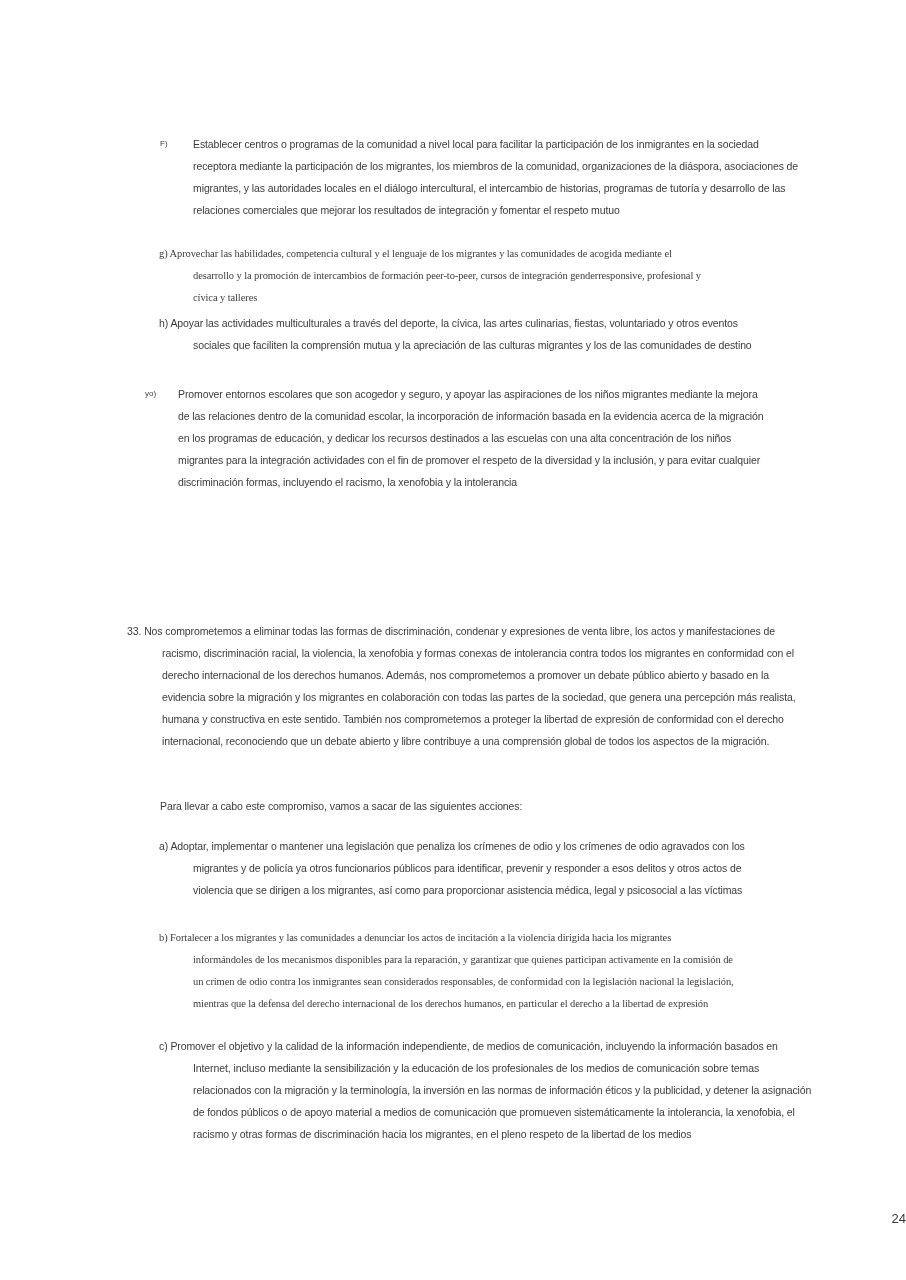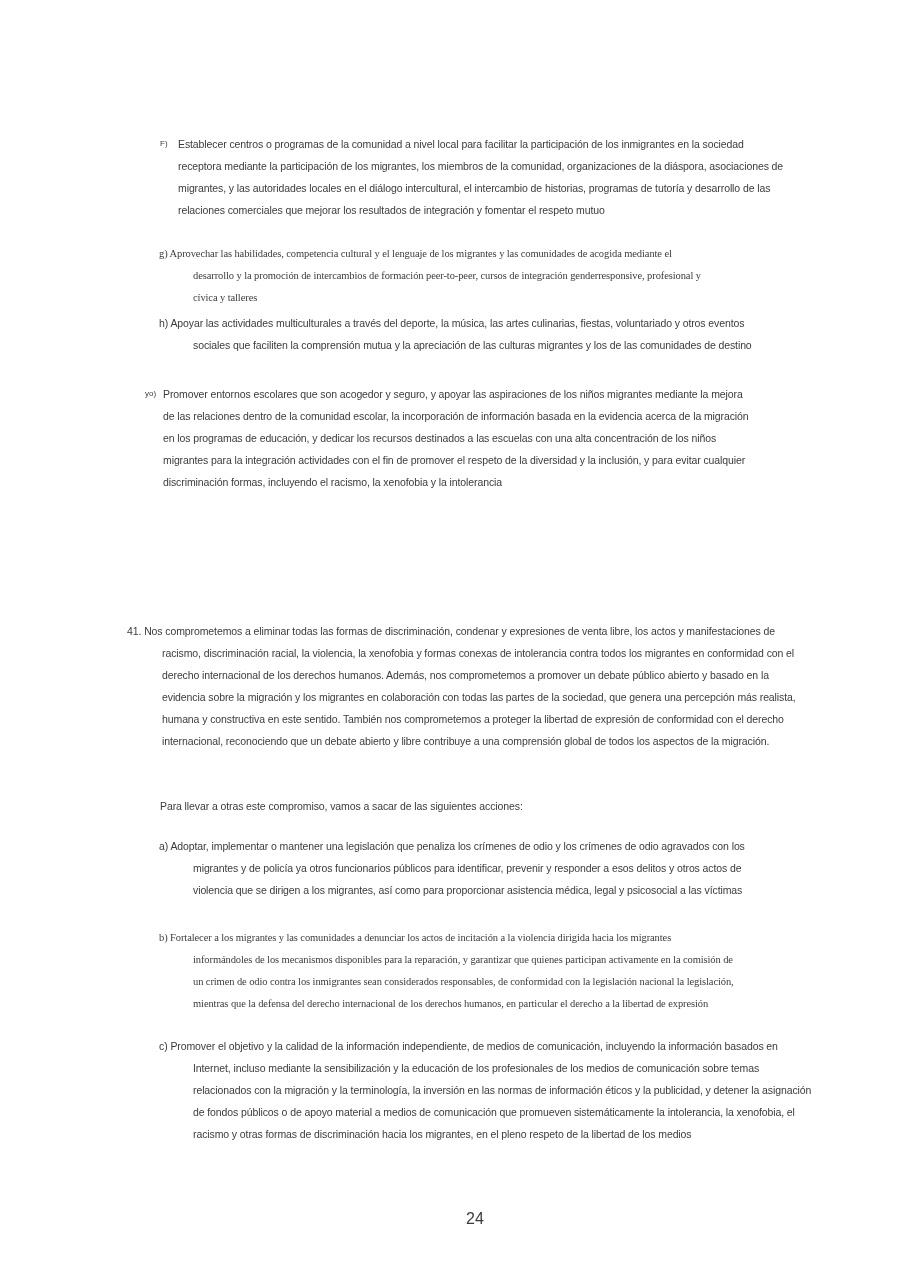--- a/index.html
+++ b/index.html
@@ -28,40 +28,40 @@
     padding-left: 34px;
     text-indent: -34px;
   }
   .hang33 {
     padding-left: 35px;
     text-indent: -35px;
   }
   
   .labeled .txt {
     display: block;
-    margin-left: 18px;
+    margin-left: 33px;
   }
   .marker-small {
     position: absolute;
     left: 0;
     top: 4px;
     font-size: 8px;
     line-height: 14px;
     letter-spacing: 0;
   }
   .txt, .heading-text, .intro-text {
     white-space: pre-line;
   }
   .footer {
     position: absolute;
     left: 0;
     right: 0;
     top: 1208px;
-    text-align: center;
-    font-size: 16px;
+    text-align: right;
+    font-size: 13px;
     line-height: 22px;
     margin-left: 44px;
   }
 </style>
 </head>
 <body>
 
 <div class="page">
 
   <div class="para labeled" style="left:160px; top:133px; width:700px;">
@@ -72,45 +72,45 @@
 relaciones comerciales que mejorar los resultados de integración y fomentar el respeto mutuo</span>
   </div>
 
   <div class="para hang" style="left:159px; top:243px; width:700px;font-family:Liberation Serif, serif;">
     <span>g) </span><span class="txt">Aprovechar las habilidades, competencia cultural y el lenguaje de los migrantes y las comunidades de acogida mediante el
 desarrollo y la promoción de intercambios de formación peer-to-peer, cursos de integración genderresponsive, profesional y
 cívica y talleres</span>
   </div>
 
   <div class="para hang" style="left:159px; top:312px; width:700px;">
-    <span>h) </span><span class="txt">Apoyar las actividades multiculturales a través del deporte, la música, las artes culinarias, fiestas, voluntariado y otros eventos
+    <span>h) </span><span class="txt">Apoyar las actividades multiculturales a través del deporte, la cívica, las artes culinarias, fiestas, voluntariado y otros eventos
 sociales que faciliten la comprensión mutua y la apreciación de las culturas migrantes y los de las comunidades de destino</span>
   </div>
 
   <div class="para labeled" style="left:145px; top:383px; width:700px;">
     <span class="marker-small">yo)</span>
     <span class="txt">Promover entornos escolares que son acogedor y seguro, y apoyar las aspiraciones de los niños migrantes mediante la mejora
 de las relaciones dentro de la comunidad escolar, la incorporación de información basada en la evidencia acerca de la migración
 en los programas de educación, y dedicar los recursos destinados a las escuelas con una alta concentración de los niños
 migrantes para la integración actividades con el fin de promover el respeto de la diversidad y la inclusión, y para evitar cualquier
 discriminación formas, incluyendo el racismo, la xenofobia y la intolerancia</span>
   </div>
 
 
   <div class="para hang33" style="left:127px; top:620px; width:730px;">
-    <span>41. </span><span class="txt">Nos comprometemos a eliminar todas las formas de discriminación, condenar y expresiones de venta libre, los actos y manifestaciones de
+    <span>33. </span><span class="txt">Nos comprometemos a eliminar todas las formas de discriminación, condenar y expresiones de venta libre, los actos y manifestaciones de
 racismo, discriminación racial, la violencia, la xenofobia y formas conexas de intolerancia contra todos los migrantes en conformidad con el
 derecho internacional de los derechos humanos. Además, nos comprometemos a promover un debate público abierto y basado en la
 evidencia sobre la migración y los migrantes en colaboración con todas las partes de la sociedad, que genera una percepción más realista,
 humana y constructiva en este sentido. También nos comprometemos a proteger la libertad de expresión de conformidad con el derecho
 internacional, reconociendo que un debate abierto y libre contribuye a una comprensión global de todos los aspectos de la migración.</span>
   </div>
 
   <div class="para" style="left:160px; top:795px; width:700px;">
-    <span class="intro-text">Para llevar a otras este compromiso, vamos a sacar de las siguientes acciones:</span>
+    <span class="intro-text">Para llevar a cabo este compromiso, vamos a sacar de las siguientes acciones:</span>
   </div>
 
   <div class="para hang" style="left:159px; top:835px; width:700px;">
     <span>a) </span><span class="txt">Adoptar, implementar o mantener una legislación que penaliza los crímenes de odio y los crímenes de odio agravados con los
 migrantes y de policía ya otros funcionarios públicos para identificar, prevenir y responder a esos delitos y otros actos de
 violencia que se dirigen a los migrantes, así como para proporcionar asistencia médica, legal y psicosocial a las víctimas</span>
   </div>
 
   <div class="para hang" style="left:159px; top:927px; width:700px;font-family:Liberation Serif, serif;">
     <span>b) </span><span class="txt">Fortalecer a los migrantes y las comunidades a denunciar los actos de incitación a la violencia dirigida hacia los migrantes

